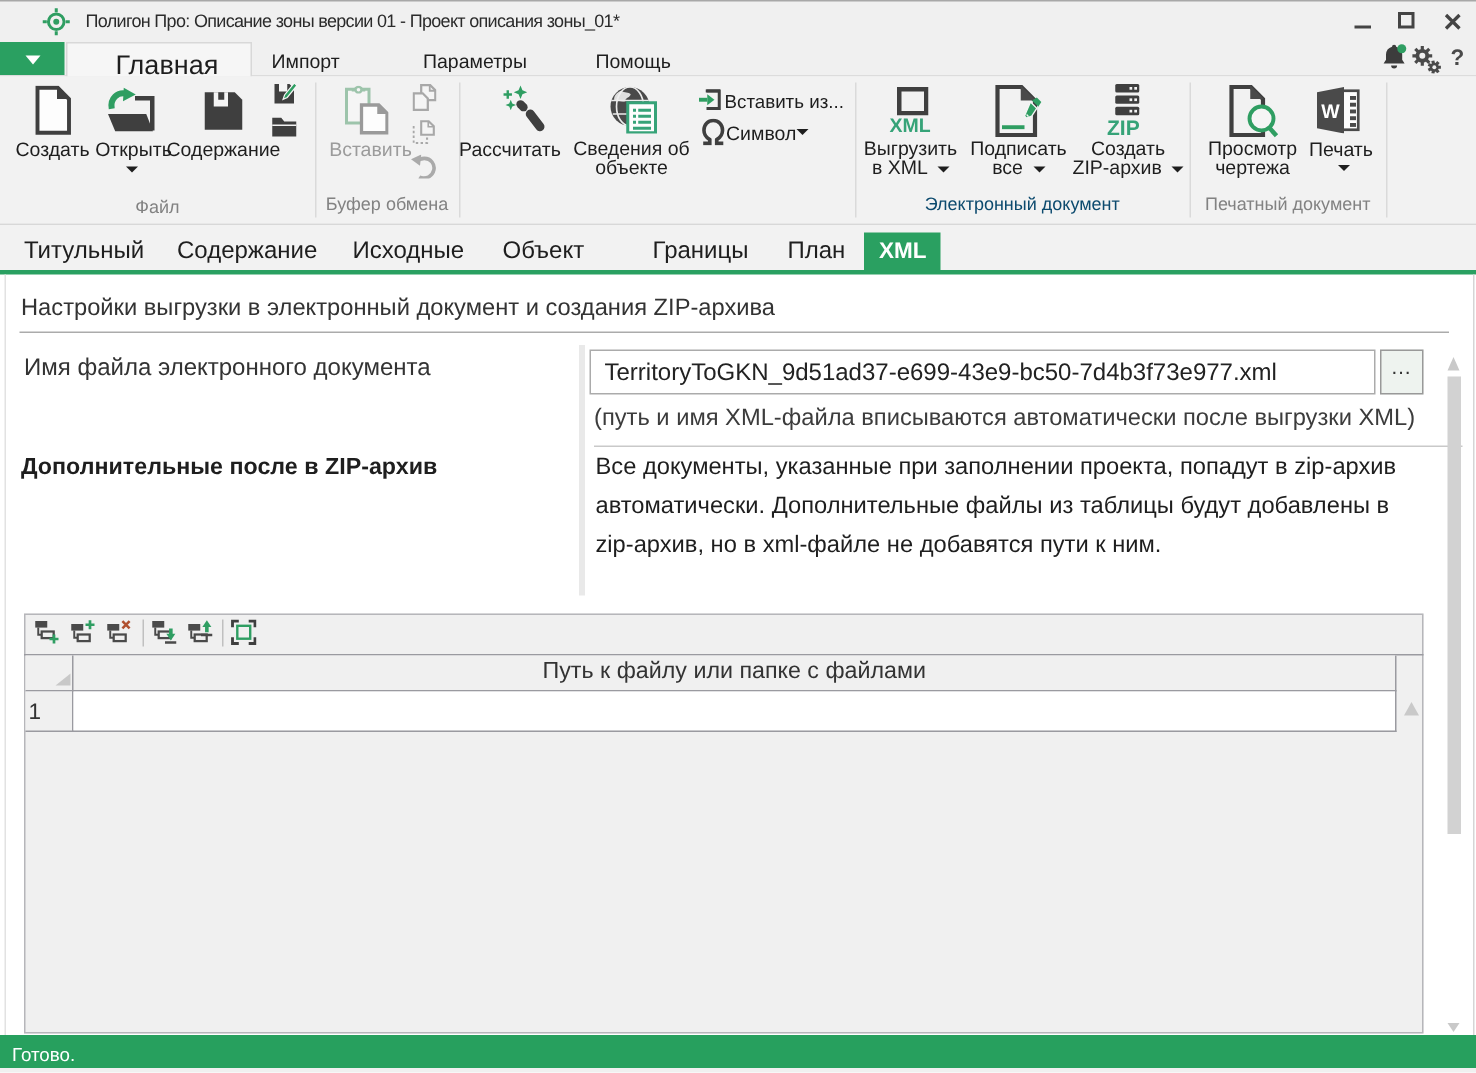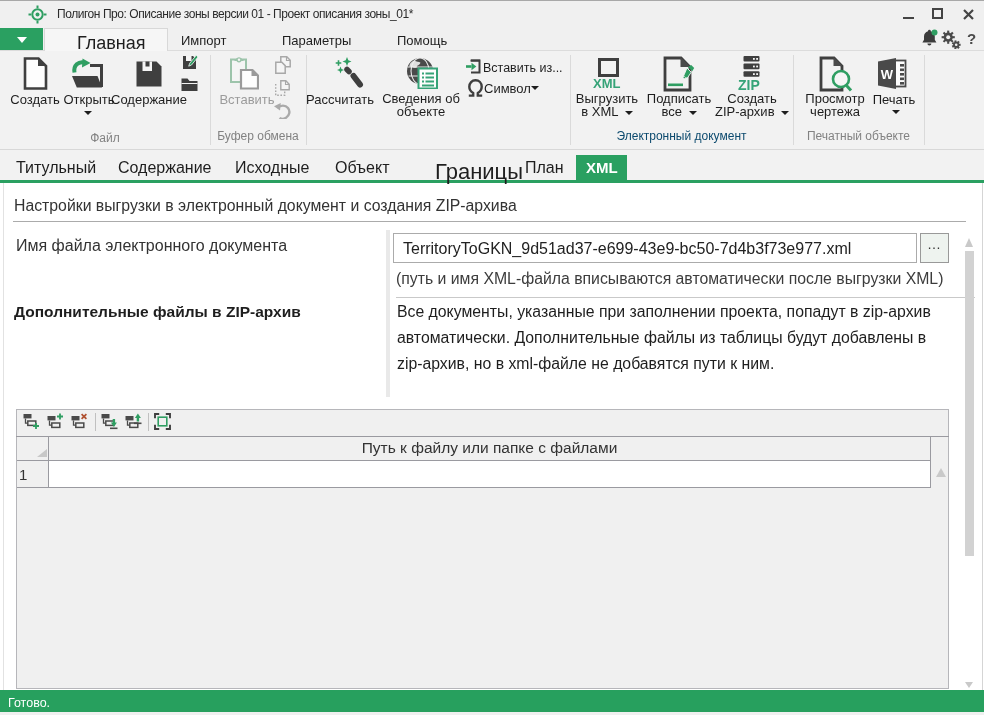--- a/index.html
+++ b/index.html
@@ -77,21 +77,21 @@
 
   <div class="abs" style="left:210px;top:55px;width:1px;height:90px;background:#dadada;"></div>
   <div class="abs" style="left:306px;top:55px;width:1px;height:90px;background:#dadada;"></div>
   <div class="abs" style="left:570px;top:55px;width:1px;height:90px;background:#dadada;"></div>
   <div class="abs" style="left:793px;top:55px;width:1px;height:90px;background:#dadada;"></div>
   <div class="abs" style="left:924px;top:55px;width:1px;height:90px;background:#dadada;"></div>
 
   <div class="abs txt" style="left:0;top:131px;width:210px;text-align:center;font-size:12px;color:#828282;">Файл</div>
   <div class="abs txt" style="left:210px;top:129px;width:96px;text-align:center;font-size:12px;color:#828282;">Буфер обмена</div>
   <div class="abs txt" style="left:570px;top:129px;width:223px;text-align:center;font-size:12px;color:#0c4a6e;">Электронный документ</div>
-  <div class="abs txt" style="left:793px;top:129px;width:131px;text-align:center;font-size:12px;color:#828282;">Печатный объекте</div>
+  <div class="abs txt" style="left:793px;top:129px;width:131px;text-align:center;font-size:12px;color:#828282;">Печатный документ</div>
 
   <div class="abs txt" style="left:0;top:92px;width:70px;text-align:center;font-size:13px;color:#1e1e1e;">Создать</div>
   <div class="abs txt" style="left:54px;top:92px;width:70px;text-align:center;font-size:13px;color:#1e1e1e;">Открыть</div>
   <div class="abs" style="left:84px;top:111px;width:0;height:0;border-left:4px solid transparent;border-right:4px solid transparent;border-top:4px solid #1e1e1e;"></div>
   <div class="abs txt" style="left:111px;top:92px;width:74px;text-align:center;font-size:13px;color:#1e1e1e;">Содержание</div>
   <div class="abs txt" style="left:212px;top:92px;width:70px;text-align:center;font-size:13px;color:#9b9b9b;">Вставить</div>
   <div class="abs txt" style="left:302px;top:92px;width:76px;text-align:center;font-size:13px;color:#1e1e1e;">Рассчитать</div>
   <div class="abs txt" style="left:381px;top:93px;width:80px;text-align:center;font-size:13px;line-height:12.5px;color:#1e1e1e;">Сведения об<br>объекте</div>
   <div class="abs txt" style="left:483px;top:61px;font-size:12.5px;color:#1e1e1e;">Вставить из...</div>
   <div class="abs txt" style="left:484px;top:81px;font-size:13px;color:#1e1e1e;">Символ</div>
@@ -246,41 +246,41 @@
     <path d="M0 3.5 L18 0 V31 L0 27.5 Z" fill="#4a4a4a"></path>
     <text x="9" y="20.5" font-family="Liberation Sans, sans-serif" font-size="13" font-weight="bold" fill="#fff" text-anchor="middle">W</text>
   </svg>
 
   <div class="abs" style="left:0;top:150px;width:984px;height:30px;background:#f2f2f2;"></div>
   <div class="abs" style="left:0;top:180px;width:984px;height:3px;background:#2aa061;"></div>
   <div class="abs txt" style="left:16px;top:159px;font-size:16px;color:#1e1e1e;">Титульный</div>
   <div class="abs txt" style="left:118px;top:159px;font-size:16px;color:#1e1e1e;">Содержание</div>
   <div class="abs txt" style="left:235px;top:159px;font-size:16px;color:#1e1e1e;">Исходные</div>
   <div class="abs txt" style="left:335px;top:159px;font-size:16px;color:#1e1e1e;">Объект</div>
-  <div class="abs txt" style="left:435px;top:159px;font-size:22px;color:#1e1e1e;">Границы</div>
+  <div class="abs txt" style="left:435px;top:159px;font-size:16px;color:#1e1e1e;">Границы</div>
   <div class="abs txt" style="left:525px;top:159px;font-size:16px;color:#1e1e1e;">План</div>
   <div class="abs" style="left:576px;top:155px;width:51px;height:25px;background:#2aa061;"></div>
   <div class="abs txt" style="left:586px;top:159px;font-size:15px;font-weight:bold;color:#fff;">XML</div>
 
   <div class="abs" style="left:3px;top:183px;width:1px;height:507px;background:#e2e2e2;"></div>
   <div class="abs" style="left:982px;top:183px;width:1px;height:507px;background:#d5d5d5;"></div>
   <div class="abs txt" style="left:14px;top:197px;font-size:15.8px;color:#333;">Настройки выгрузки в электронный документ и создания ZIP-архива</div>
   <div class="abs" style="left:13px;top:221px;width:953px;height:1px;background:#ababab;"></div>
 
   <div class="abs txt" style="left:16px;top:237px;font-size:16px;color:#333;">Имя файла электронного документа</div>
 
   <div class="abs" style="left:386px;top:230px;width:4px;height:167px;background:#e9e9e9;"></div>
 
   <div class="abs" style="left:393px;top:233px;width:524px;height:30px;background:#fff;border:1px solid #ababab;box-sizing:border-box;"></div>
   <div class="abs txt" style="left:403px;top:240px;font-size:16px;color:#222;">TerritoryToGKN_9d51ad37-e699-43e9-bc50-7d4b3f73e977.xml</div>
   <div class="abs" style="left:920px;top:233px;width:29px;height:30px;background:#eef3ef;border:1px solid #999;box-sizing:border-box;"></div>
   <div class="abs txt" style="left:927px;top:236px;font-size:14px;color:#333;">…</div>
   <div class="abs txt" style="left:396px;top:270px;font-size:15.8px;color:#3c3c3c;">(путь и имя XML-файла вписываются автоматически после выгрузки XML)</div>
 
-  <div class="abs txt" style="left:14px;top:303px;font-size:15.5px;font-weight:bold;color:#1e1e1e;">Дополнительные файлы в ZIP-архив</div>
+  <div class="abs txt" style="left:14px;top:303px;font-size:15.5px;font-weight:bold;color:#1e1e1e;">Дополнительные после в ZIP-архив</div>
   <div class="abs" style="left:396px;top:297px;width:579px;height:1px;background:#c9c9c9;"></div>
   <div class="abs txt" style="left:397px;top:299px;font-size:15.8px;color:#1e1e1e;line-height:26px;">Все документы, указанные при заполнении проекта, попадут в zip-архив<br>автоматически. Дополнительные файлы из таблицы будут добавлены в<br>zip-архив, но в xml-файле не добавятся пути к ним.</div>
 
   <div class="abs" style="left:16px;top:409px;width:933px;height:280px;background:#f0f0f0;border:1px solid #b6b6ba;box-sizing:border-box;"></div>
 
   <svg class="abs" style="left:23px;top:413px;" width="17" height="17" viewBox="0 0 17 17">
     <rect x="0.5" y="1" width="8" height="4.4" fill="#4a4a4a"></rect>
     <path d="M2.5 5.4 V10.2 H4.5" fill="none" stroke="#4a4a4a" stroke-width="1.3"></path>
     <rect x="4.8" y="8" width="8" height="4.4" fill="none" stroke="#4a4a4a" stroke-width="1.5"></rect>
     <path d="M13 10 v6 M10 13 h6" stroke="#2f9e62" stroke-width="1.8"></path>

